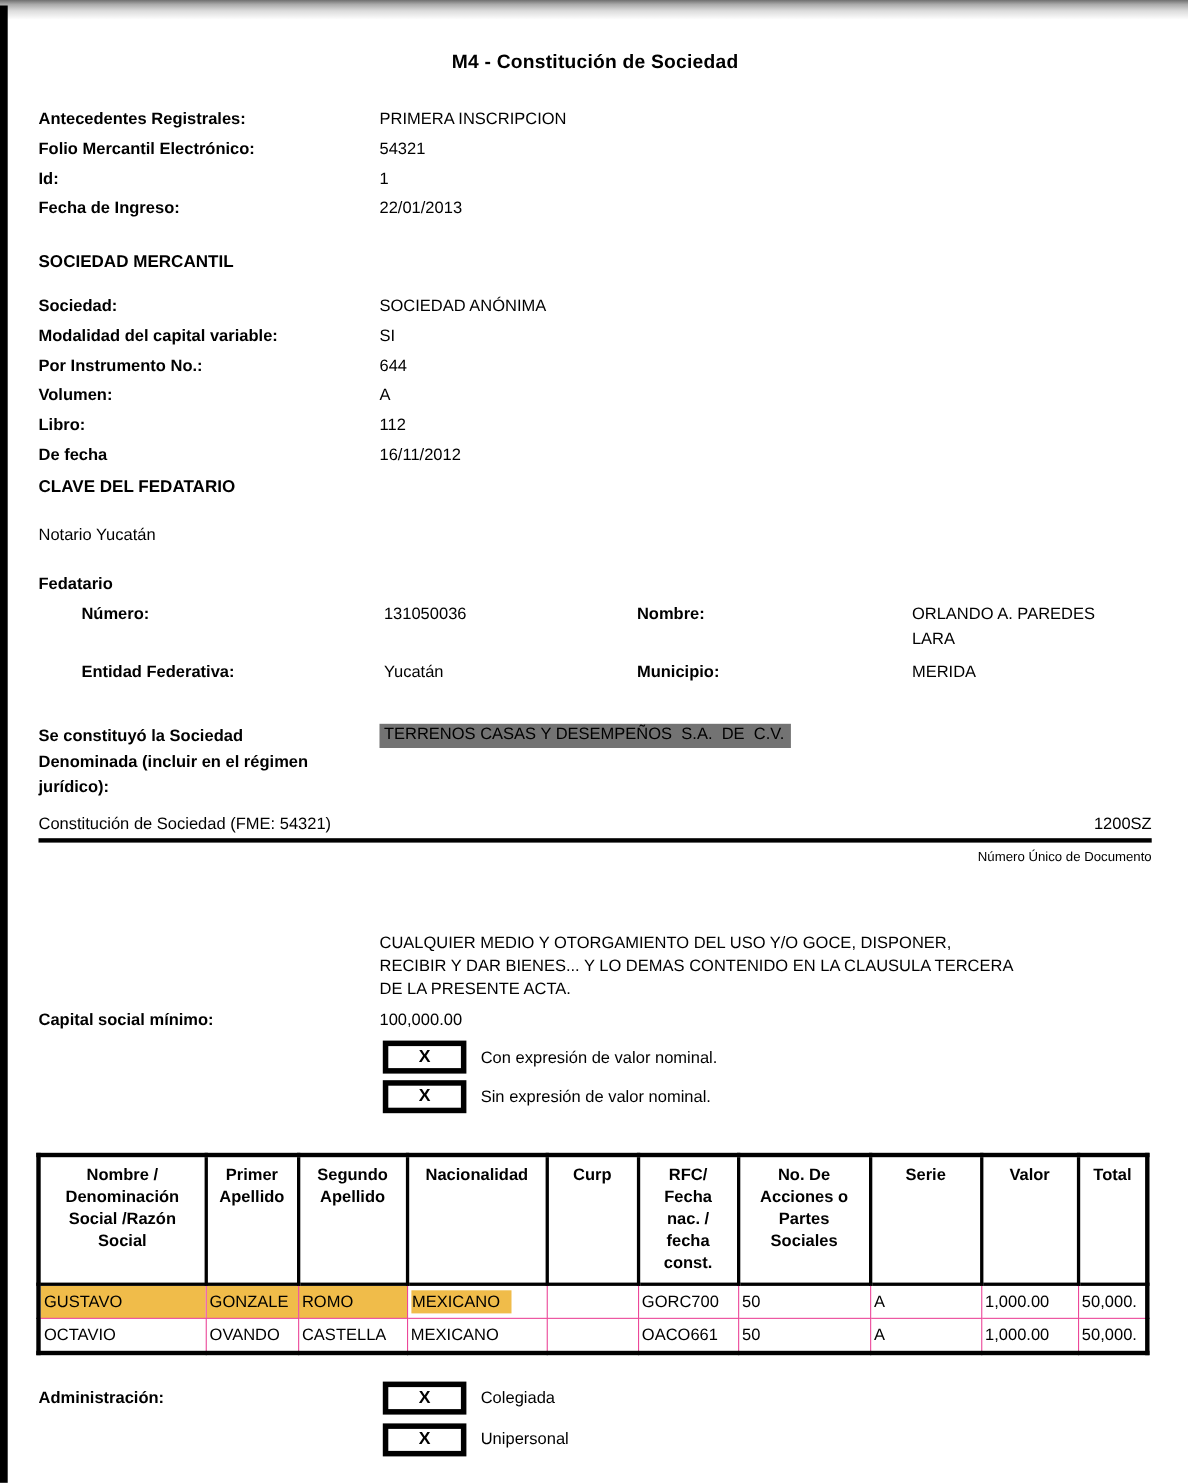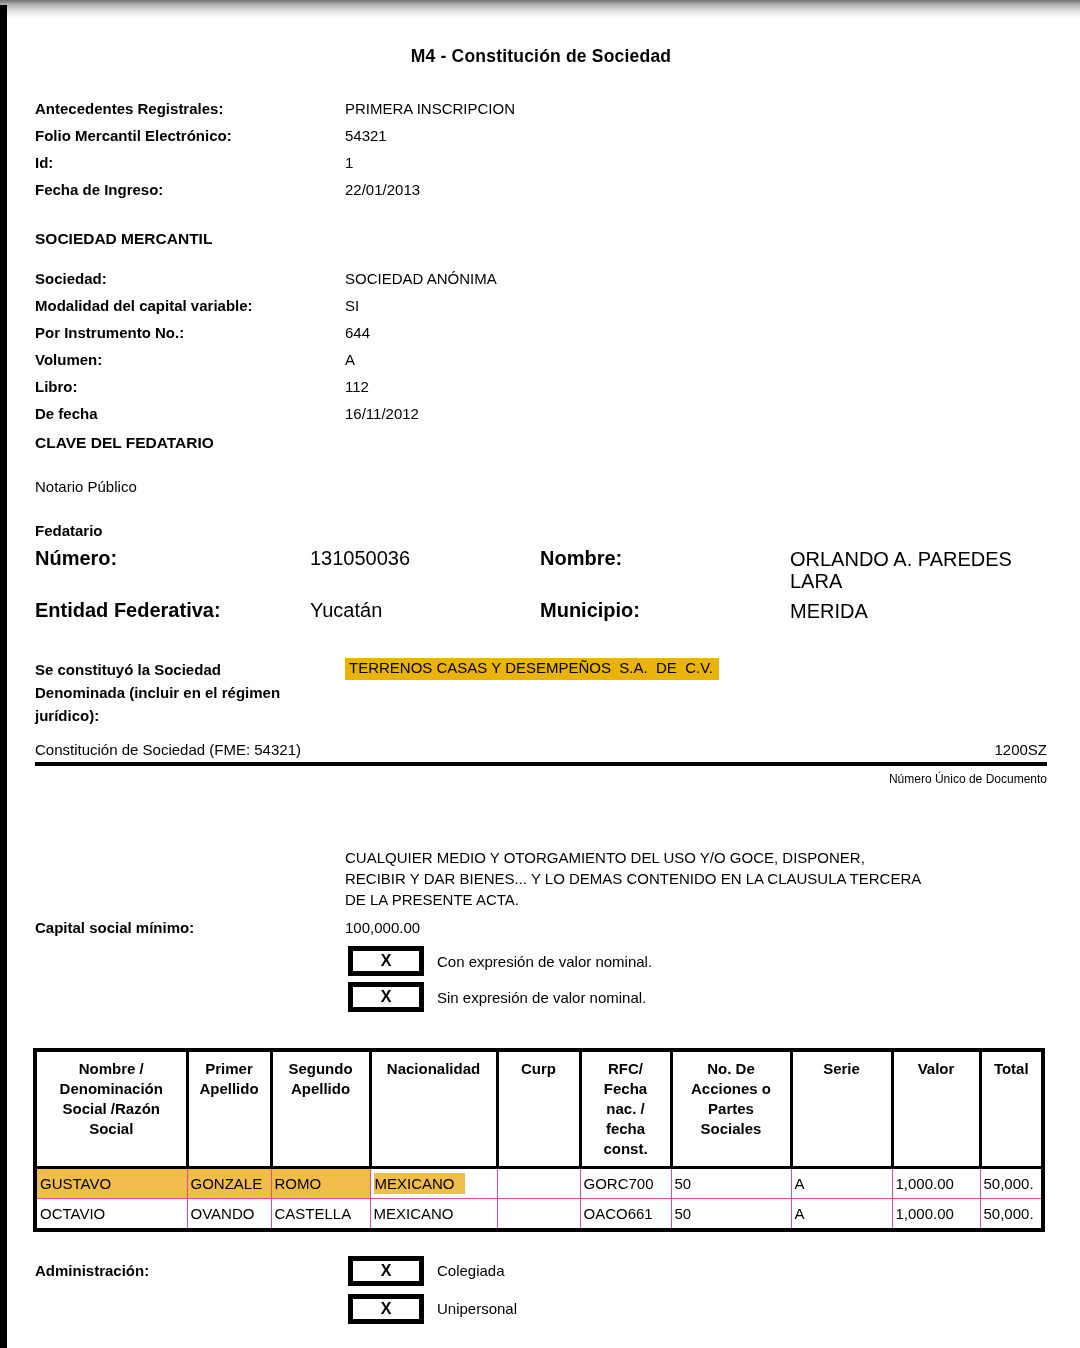--- a/index.html
+++ b/index.html
@@ -16,31 +16,31 @@
   .flabel { width:310px; font-weight:bold; flex:0 0 auto; }
   .fvalue { flex:1 1 auto; }
 
   .sec-antecedentes { margin-top:28px; }
   .h-soc   { margin-top:26px; font-size:15.5px; font-weight:bold; line-height:20px; }
   .sec-soc { margin-top:16px; }
   .h-clave { margin-top:6px; font-size:15.5px; font-weight:bold; line-height:20px; }
   .notario { margin-top:24px; font-size:15px; line-height:20px; }
   .h-fedatario { margin-top:24px; font-size:15px; font-weight:bold; line-height:20px; }
 
-  .frow4 { display:flex; font-size:20px; line-height:27px; }
+  .frow4 { display:flex; font-size:15px; line-height:27px;margin-left:39px; }
   .f4-l1 { width:275px; font-weight:bold; flex:0 0 auto; }
   .f4-v1 { width:230px; flex:0 0 auto; }
   .f4-l2 { width:250px; font-weight:bold; flex:0 0 auto; }
   .f4-v2 { flex:1 1 auto; white-space:pre-line; line-height:22px; padding-top:3px; }
   .fed-row1 { margin-top:4px; }
   .fed-row2 { margin-top:5px; }
 
   .sec-denom { margin-top:34px; display:flex; font-size:15px; }
   .denom-label { width:310px; font-weight:bold; line-height:23px; white-space:pre-line; flex:0 0 auto; }
-  .hl { background:#eab308; }
+  .hl { background:#737373; }
   .denom-value { white-space:pre; padding:1px 6px 2px 4px; height:22px; align-self:flex-start; }
 
   .doc-row { margin-top:13px; display:flex; justify-content:space-between; font-size:15px; line-height:20px; }
   .rule { margin-top:2px; height:4px; background:#000; }
   .doc-caption { margin-top:3px; text-align:right; font-size:12px; line-height:20px; }
 
   .sec-objeto { margin-top:58px; margin-left:310px; font-size:15px; line-height:21px; white-space:pre-line; }
   .capital-row { margin-top:6px; line-height:24px; }
 
   .cb-row { display:flex; align-items:center; margin-left:313px; }
@@ -116,21 +116,21 @@
       <div class="flabel">Libro:</div>
       <div class="fvalue">112</div>
     </div>
     <div class="frow">
       <div class="flabel">De fecha</div>
       <div class="fvalue">16/11/2012</div>
     </div>
   </div>
 
   <div class="h-clave">CLAVE DEL FEDATARIO</div>
-  <div class="notario">Notario Público</div>
+  <div class="notario">Notario Yucatán</div>
 
   <div class="h-fedatario">Fedatario</div>
 
   <div class="frow4 fed-row1">
     <div class="f4-l1">Número:</div>
     <div class="f4-v1">131050036</div>
     <div class="f4-l2">Nombre:</div>
     <div class="f4-v2">ORLANDO A. PAREDES
 LARA</div>
   </div>

